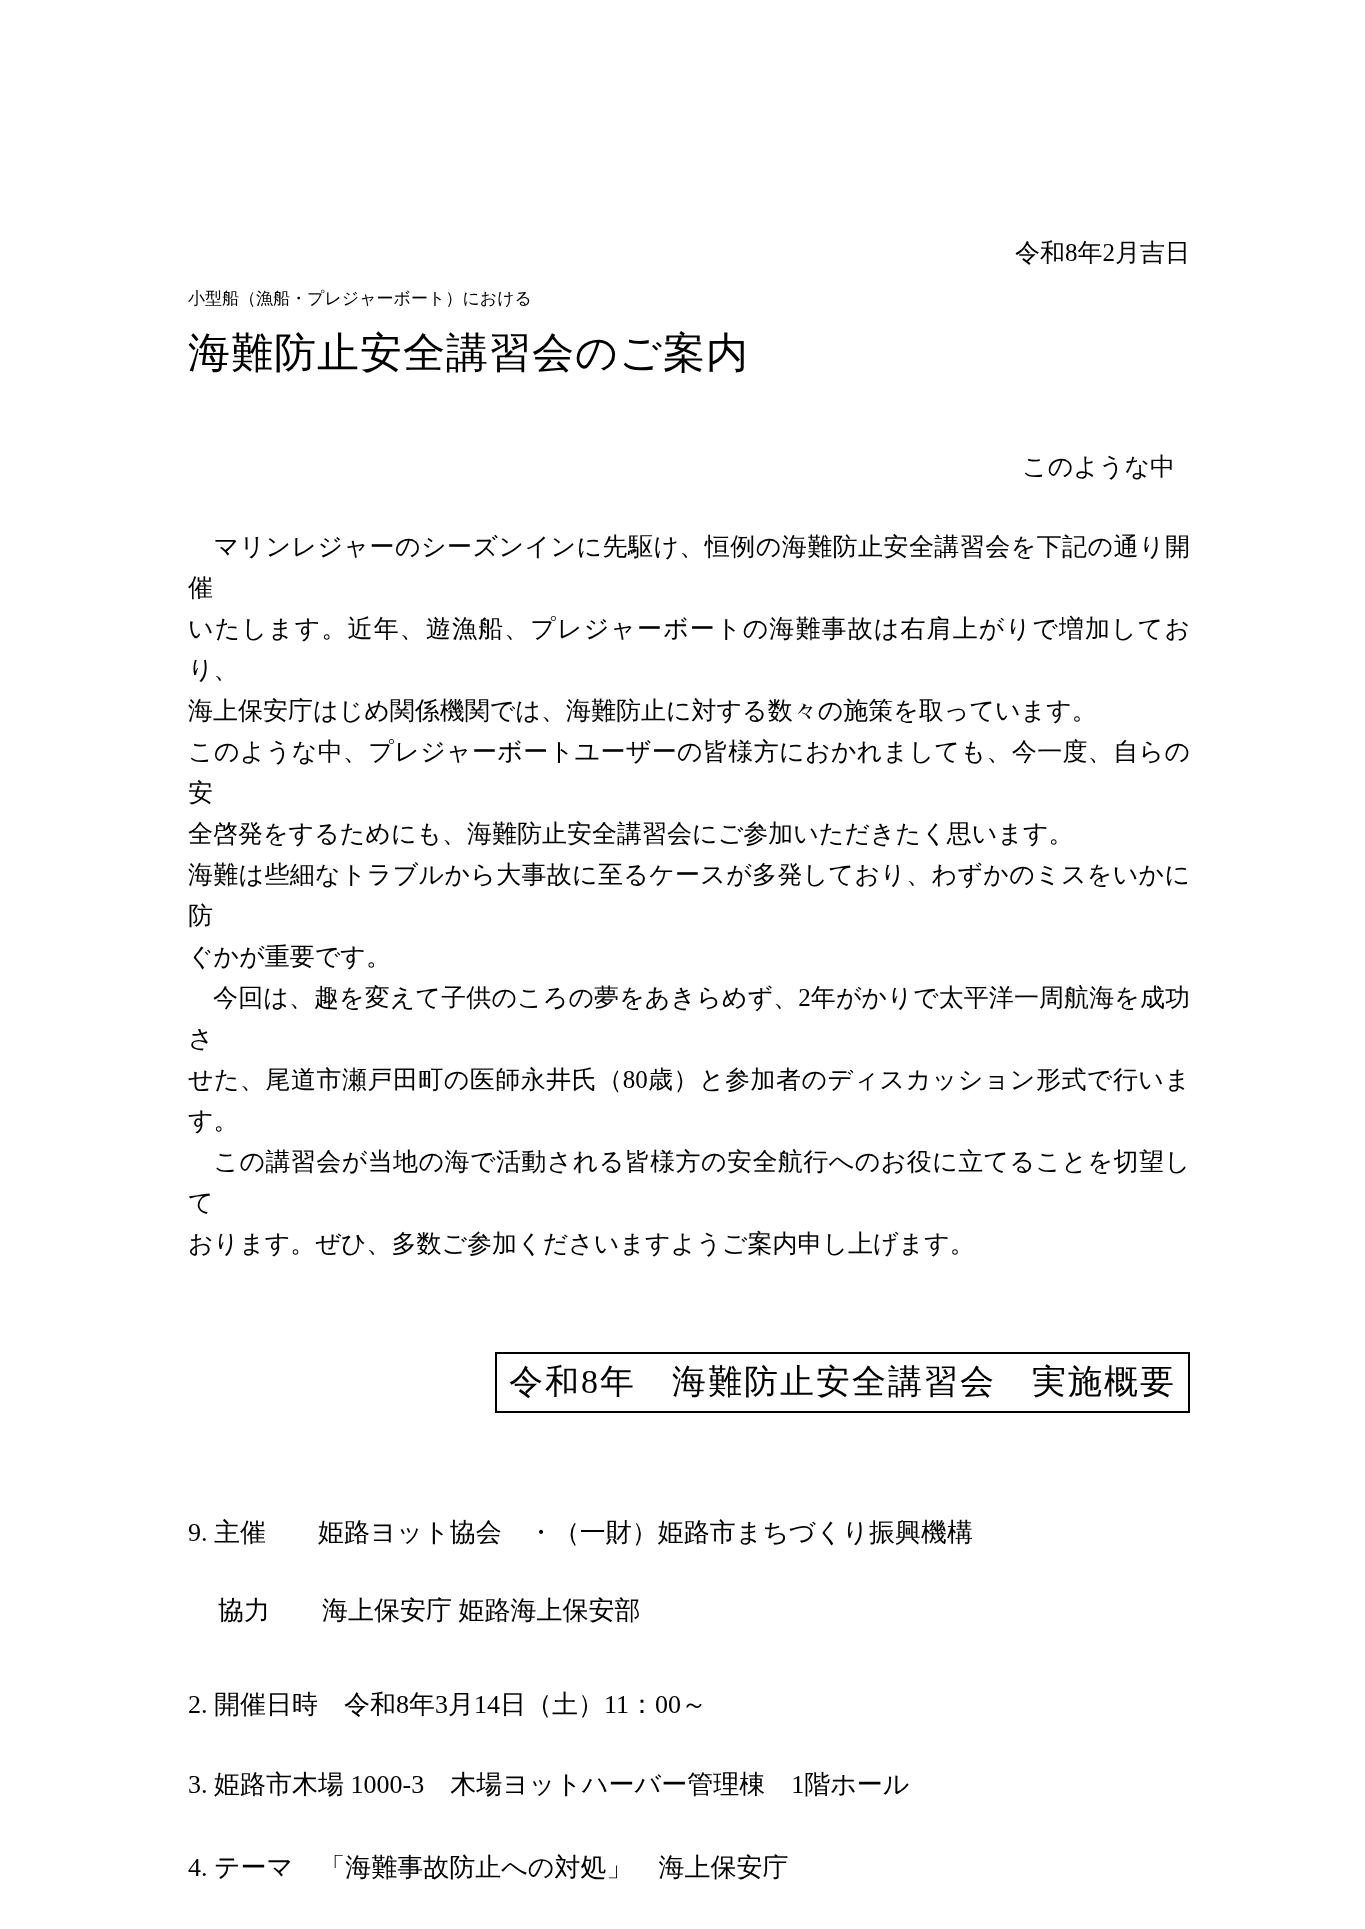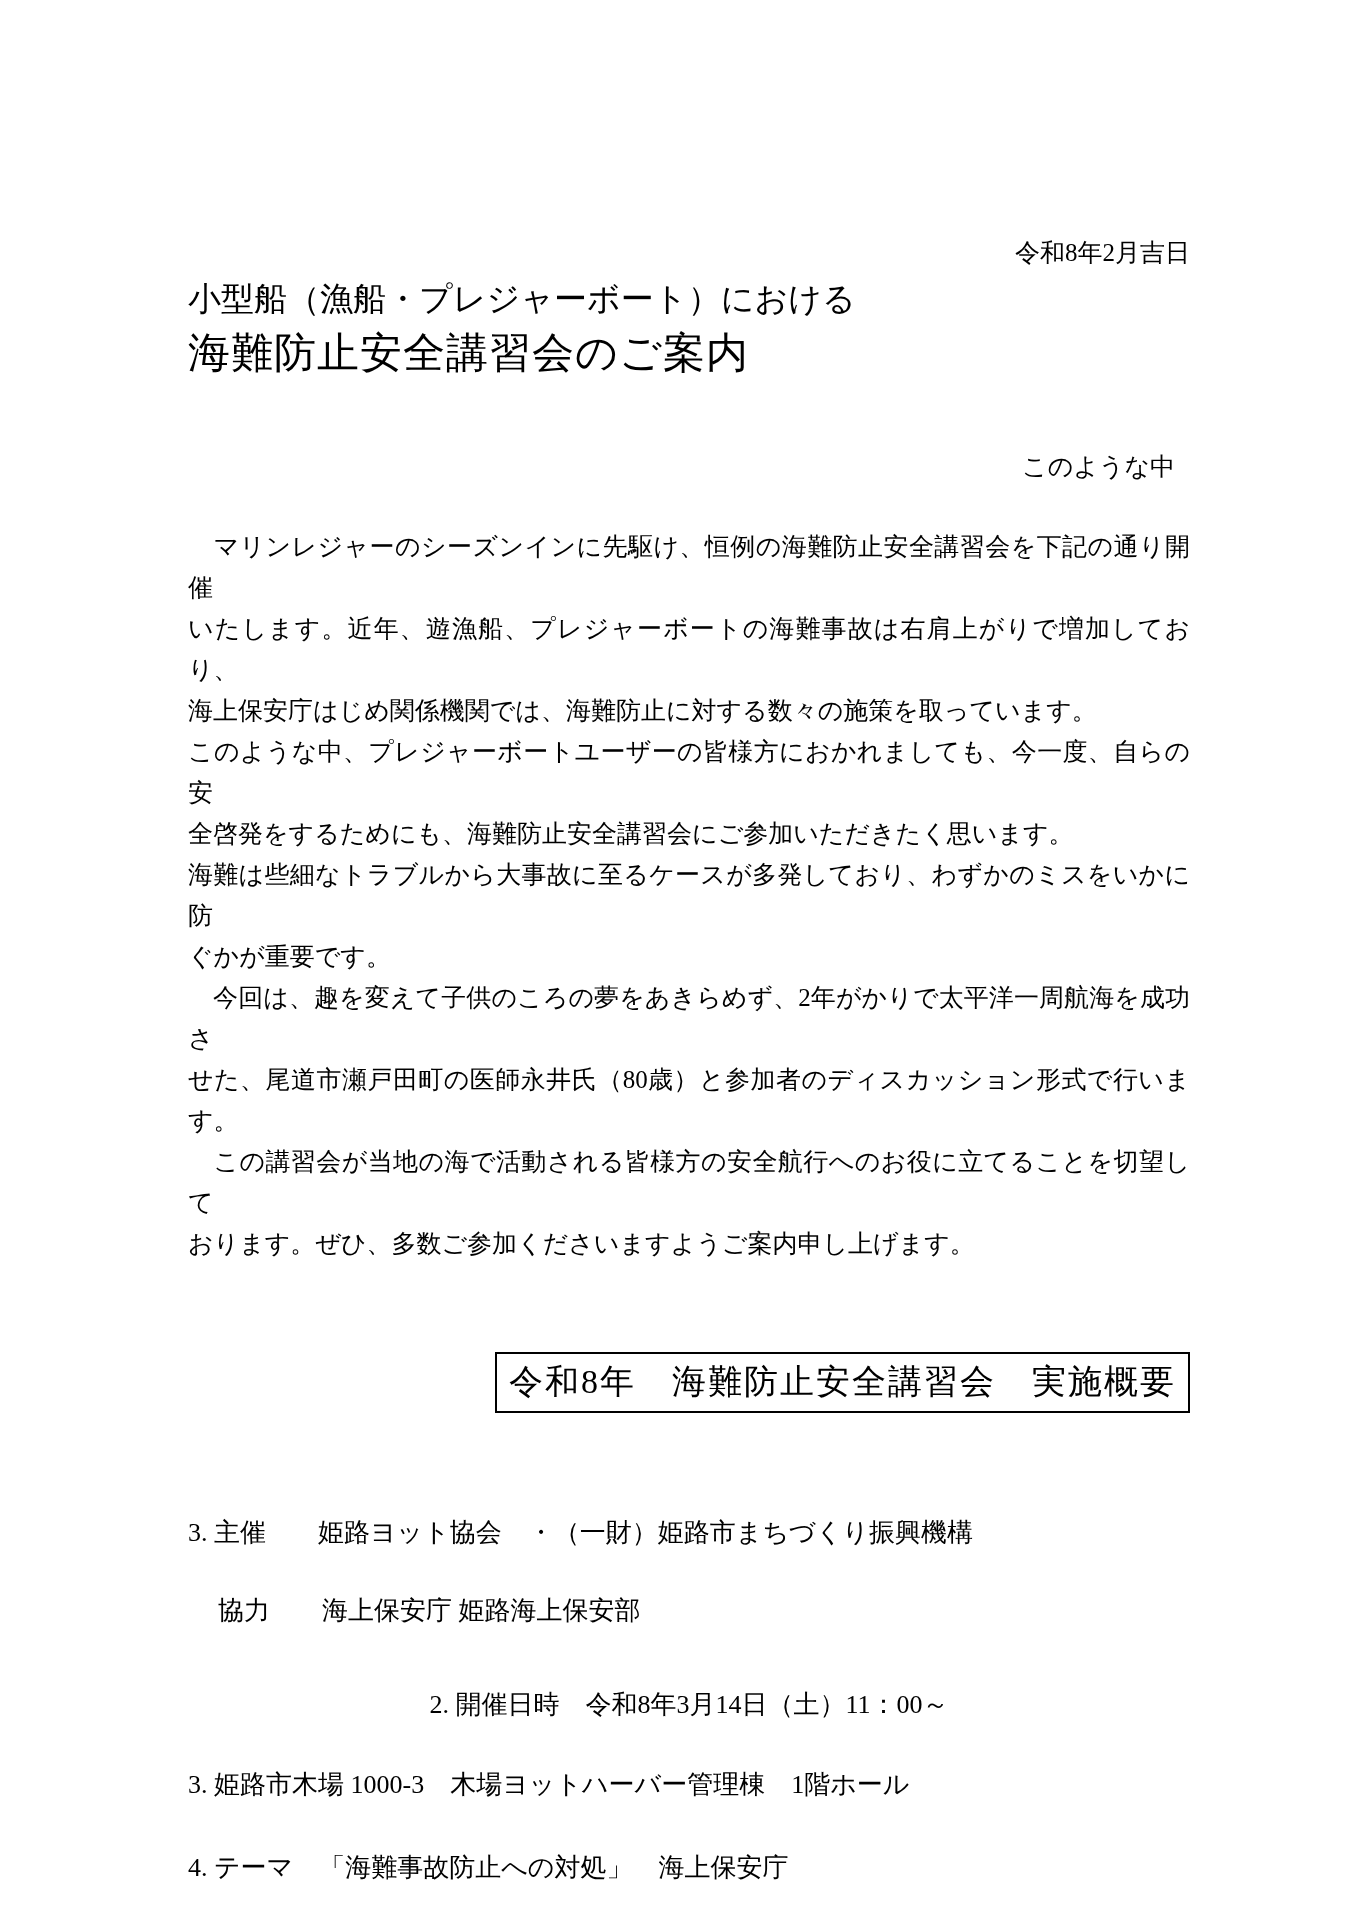--- a/index.html
+++ b/index.html
@@ -15,21 +15,21 @@
     padding: 236px 175px 0 188px;
     overflow: hidden;
   }
   .date-line {
     text-align: right;
     font-size: 25px;
     line-height: 34px;
   }
   .subtitle-line {
     margin-top: 12px;
-    font-size: 33px;
+    font-size: 17px;
     line-height: 34px;
   }
   .doc-title {
     margin-top: 10px;
     text-align: left;
     font-size: 42px;
     font-weight: 500;
     letter-spacing: 1px;
     line-height: 54px;
   }
@@ -62,21 +62,21 @@
     line-height: 1.25;
   }
   .list {
     font-size: 26px;
   }
   .list-line {
     line-height: 36px;
   }
   .item-1 { margin-top: 102px; }
   .cooperation { margin-top: 42px; padding-left: 30px; }
-  .item-2 { margin-top: 58px; text-align: center; }
+  .item-2 { margin-top: 58px; }
   .item-3 { margin-top: 44px; }
   .item-4 { margin-top: 47px; }
 </style>
 </head>
 <body>
 
 <div class="page">
 
   <div class="date-line">令和8年2月吉日</div>
 
@@ -98,21 +98,21 @@
 せた、尾道市瀬戸田町の医師永井氏（80歳）と参加者のディスカッション形式で行います。</p>
     <p class="para">　この講習会が当地の海で活動される皆様方の安全航行へのお役に立てることを切望して
 おります。ぜひ、多数ご参加くださいますようご案内申し上げます。</p>
   </div>
 
   <div class="section-heading-wrap">
     <span class="section-heading-box">令和8年　海難防止安全講習会　実施概要</span>
   </div>
 
   <div class="list">
-    <div class="list-line item-1">3. 主催　　姫路ヨット協会　・（一財）姫路市まちづくり振興機構</div>
+    <div class="list-line item-1">9. 主催　　姫路ヨット協会　・（一財）姫路市まちづくり振興機構</div>
     <div class="list-line cooperation">協力　　海上保安庁 姫路海上保安部</div>
     <div class="list-line item-2">2. 開催日時　令和8年3月14日（土）11：00～</div>
     <div class="list-line item-3">3. 姫路市木場 1000‐3　木場ヨットハーバー管理棟　1階ホール</div>
     <div class="list-line item-4">4. テーマ　「海難事故防止への対処」　海上保安庁</div>
 
   </div>
 
 </div>
 
 </body></html>

